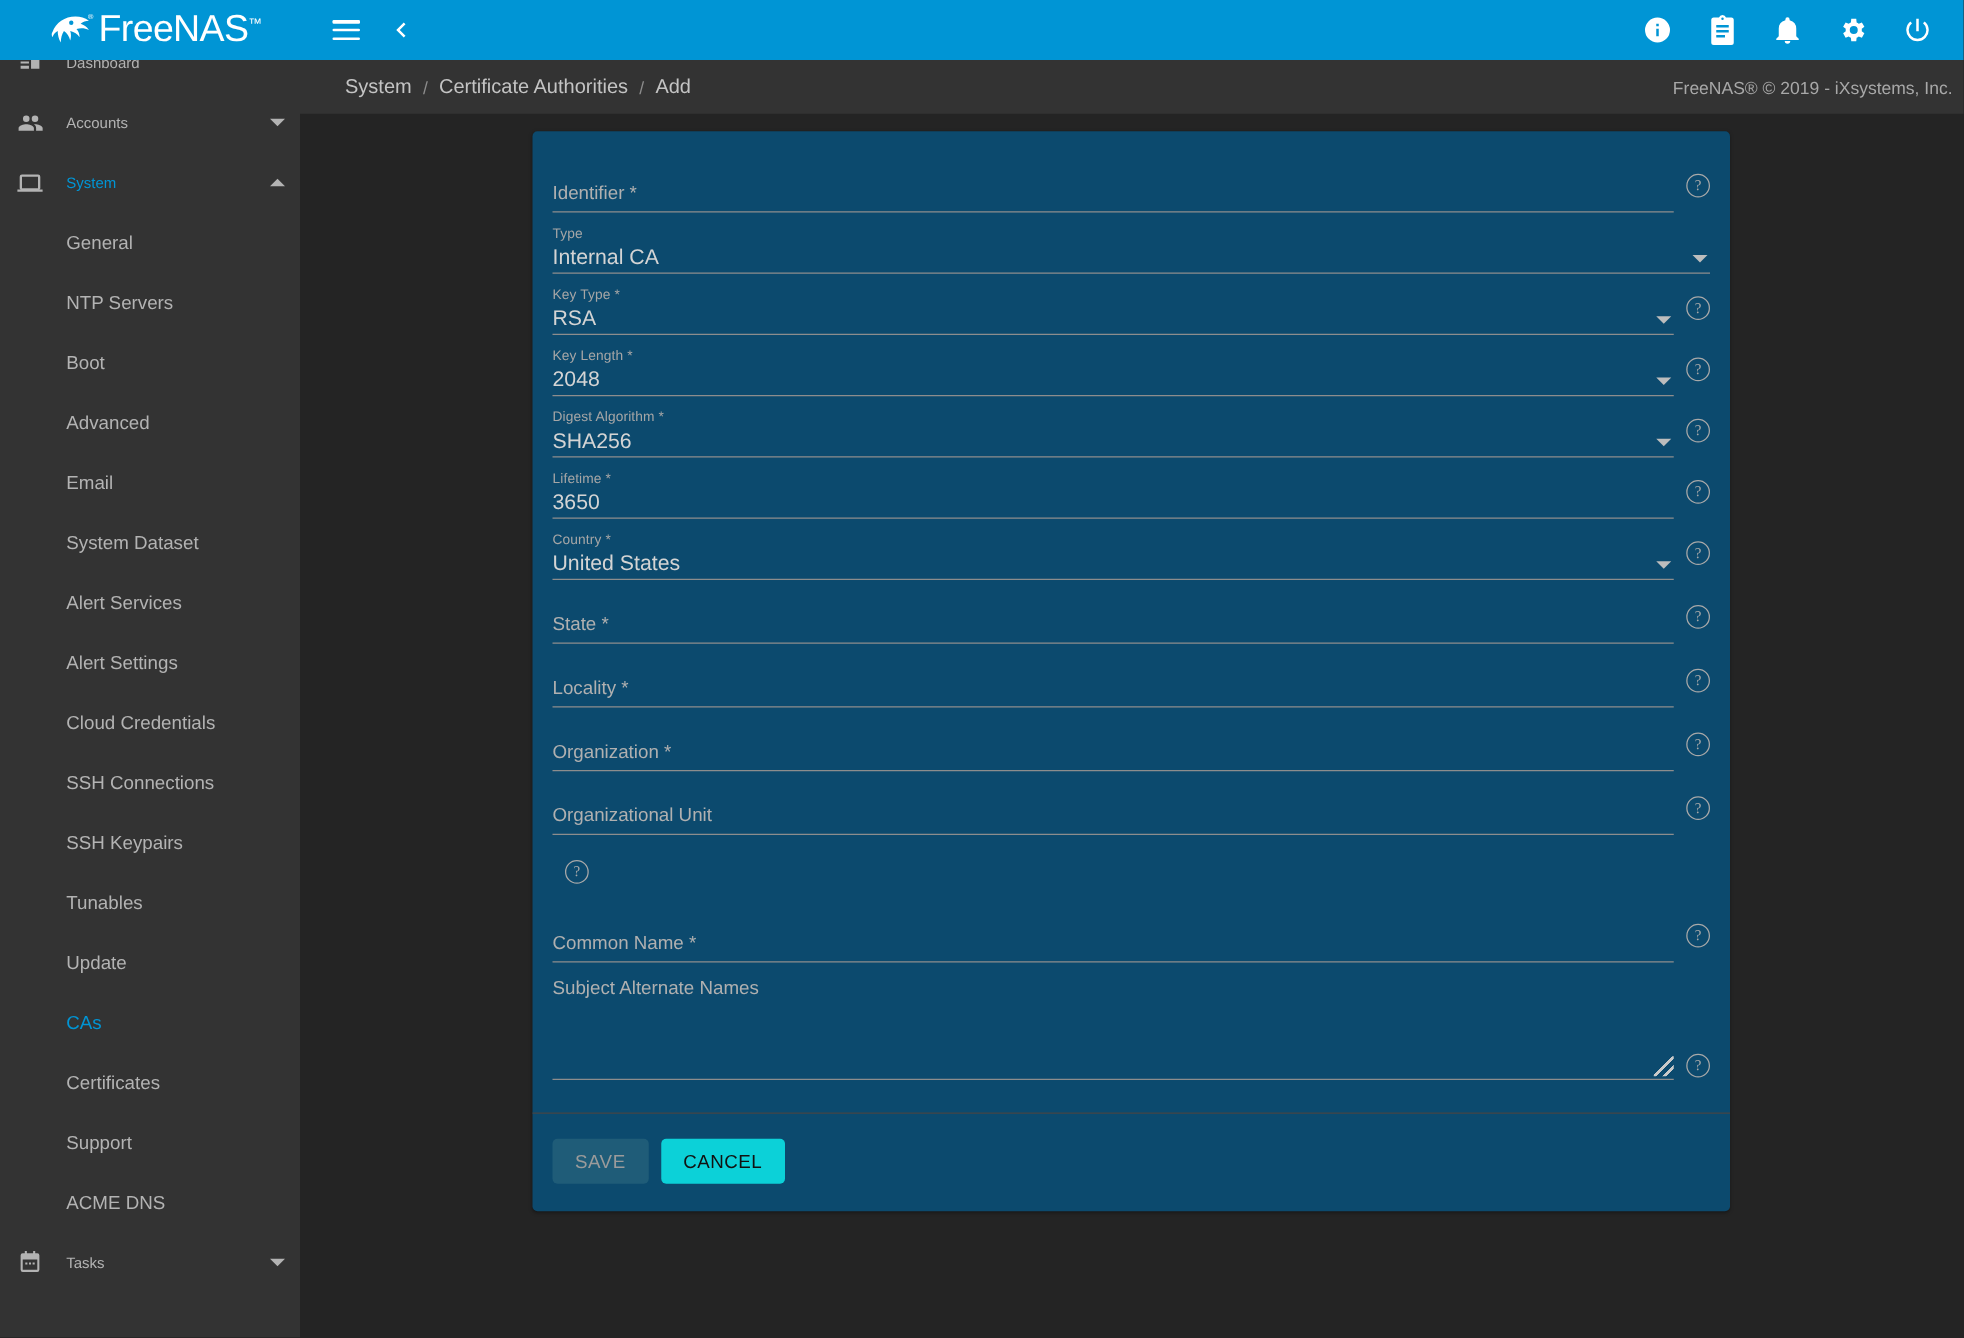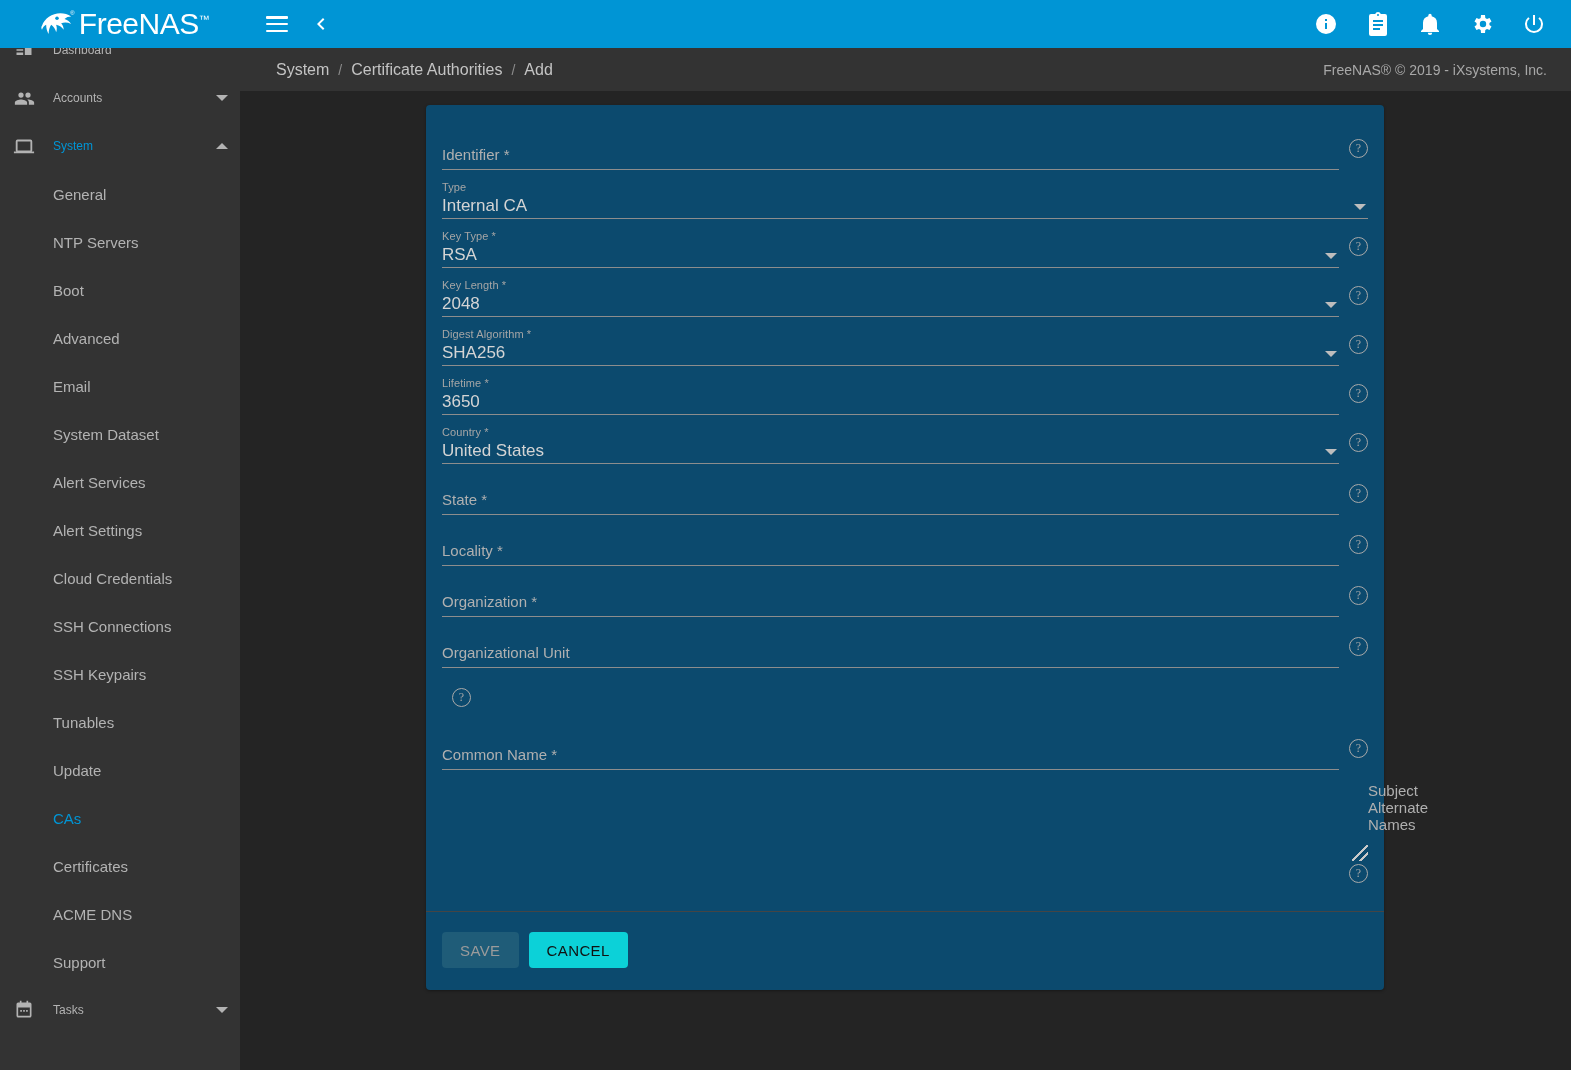--- a/index.html
+++ b/index.html
@@ -65,21 +65,21 @@
 
   
   .crumbbar {
     position: absolute; top: 48px; left: 240px; width: 1331px; height: 43px;
     background: #333333; display: flex; align-items: center; z-index: 10;
   }
   .crumbs { display: flex; align-items: center; margin-left: 36px; font-size: 16px; color: #c4c4c4; }
   .crumbs .sep { margin: 0 9px; color: #8c8c8c; font-size: 14px; }
   .crumbs .c-item { cursor: pointer; }
   .crumbs .c-item.last { cursor: default; }
-  .copy { margin-left: auto; margin-right: 24px; font-size: 14px; color: #a8a8a8; }
+  .copy { margin-left: auto; margin-right: 9px; font-size: 14px; color: #a8a8a8; }
 
   
   .content {
     position: absolute; top: 91px; left: 240px; width: 1331px; height: 979px;
     background: #242424; overflow: hidden;
   }
   .card {
     position: absolute; left: 186px; top: 14px; width: 958px;
     background: #0c4a6e; border-radius: 4px;
     box-shadow: 0 1px 3px rgba(0,0,0,0.35);
@@ -275,24 +275,24 @@
       <div class="side-sub">
           <span>Update</span>
         </div>
       <div class="side-sub active">
           <span>CAs</span>
         </div>
       <div class="side-sub">
           <span>Certificates</span>
         </div>
       <div class="side-sub">
+          <span>Support</span>
+        </div>
+      <div class="side-sub">
           <span>ACME DNS</span>
-        </div>
-      <div class="side-sub">
-          <span>Support</span>
         </div>
 
       <div class="side-row top-level">
         <span class="sico">
           <svg width="20" height="20" viewBox="0 0 24 24">
               <path d="M17 3V1h-2v2H9V1H7v2H5a2 2 0 0 0-2 2v14a2 2 0 0 0 2 2h14a2 2 0 0 0 2-2V5a2 2 0 0 0-2-2zm2 16H5V9h14zM7.5 12h2v2h-2zm3.5 0h2v2h-2zm3.5 0h2v2h-2z"></path>
             </svg>
         </span>
         <span class="slabel">Tasks</span>
         <span class="caret">
@@ -410,21 +410,21 @@
           <div class="help">?</div>
         </div>
 
         <div class="row tall">
           <div class="field">
             <div class="fplaceholder">Common Name *</div>
           </div>
           <div class="help">?</div>
         </div>
 
-        <div class="row ta-row" style="height:auto;align-items:flex-end;flex-direction:column;">
+        <div class="row ta-row" style="height:auto;align-items:flex-end;">
           <div class="ta-field">
             <div class="flabel-big">Subject Alternate Names</div>
             <span class="resize-grip"></span>
           </div>
           <div class="help" style="margin-bottom:2px;">?</div>
         </div>
 
       </div>
 
       <div class="divider"></div>

